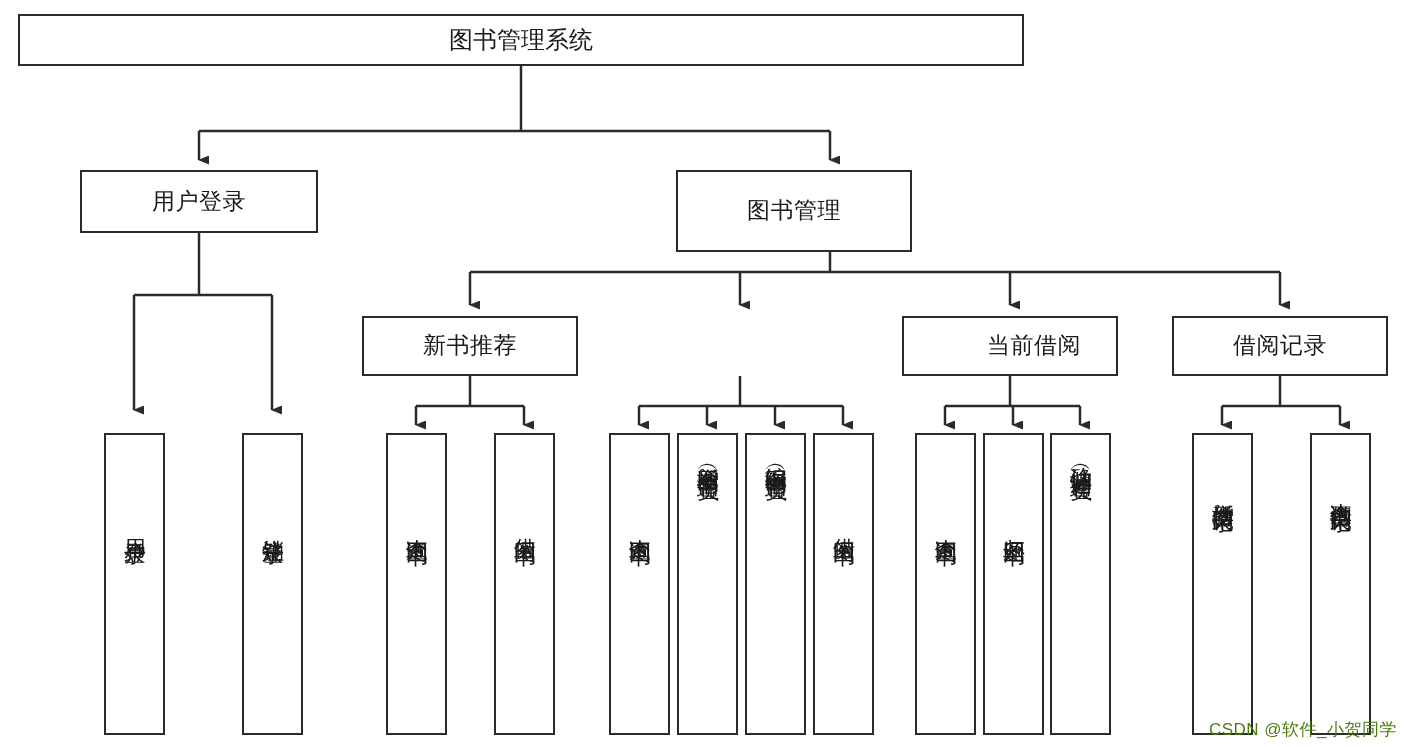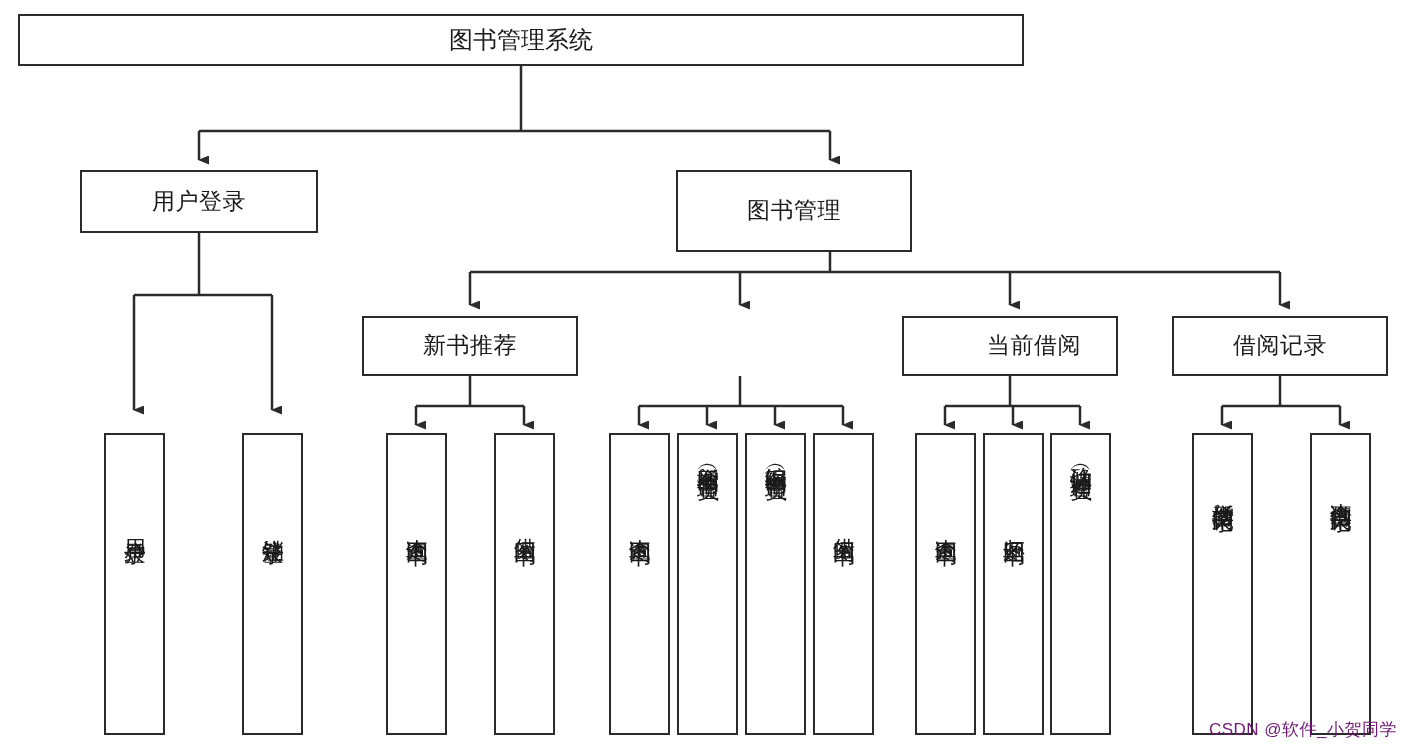--- a/index.html
+++ b/index.html
@@ -57,21 +57,21 @@
     white-space: nowrap;
     color: #1a1a1a;
   }
   .leaf-mid .vtext { padding-top: 78px; }
   .leaf-tall .vtext { padding-top: 6px; }
   .watermark {
     position: absolute;
     right: 8px;
     bottom: 6px;
     font-size: 17px;
-    color: #701a75;
+    color: #4d7c0f;
     letter-spacing: 0.5px;
     white-space: nowrap;
     z-index: 5;
   }
 </style>
 </head>
 <body>
 
 <div id="canvas">
 

